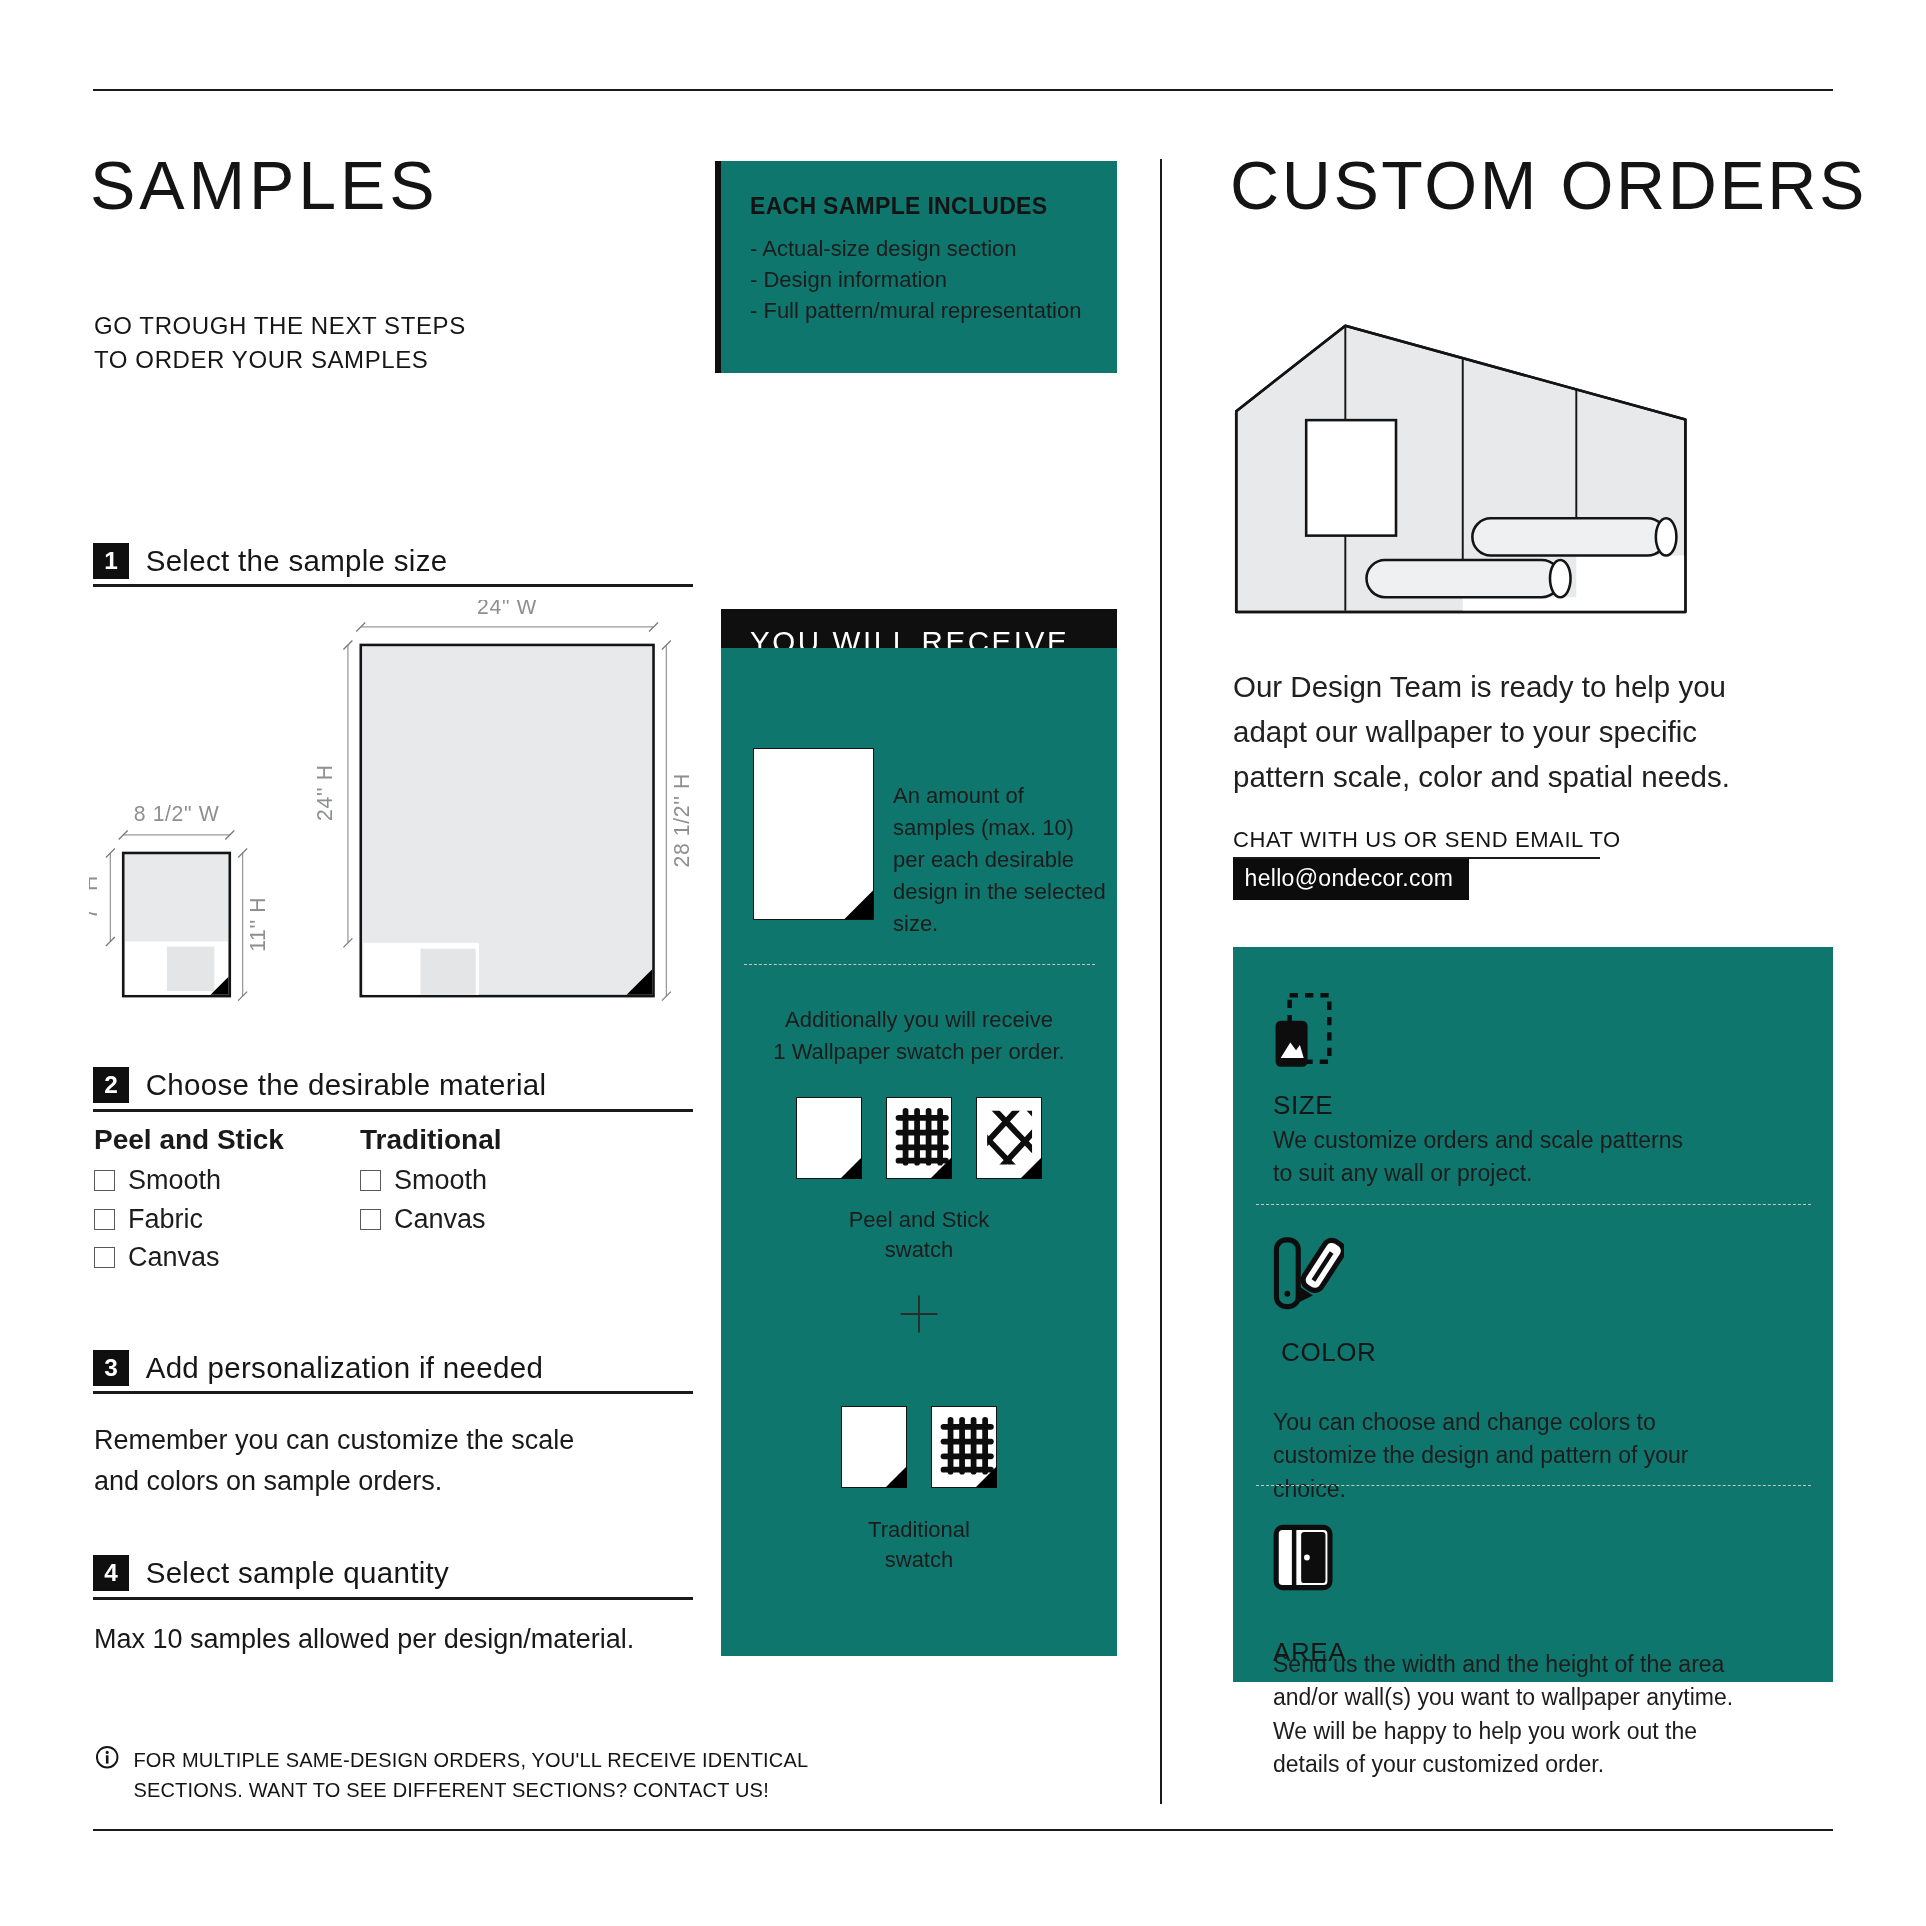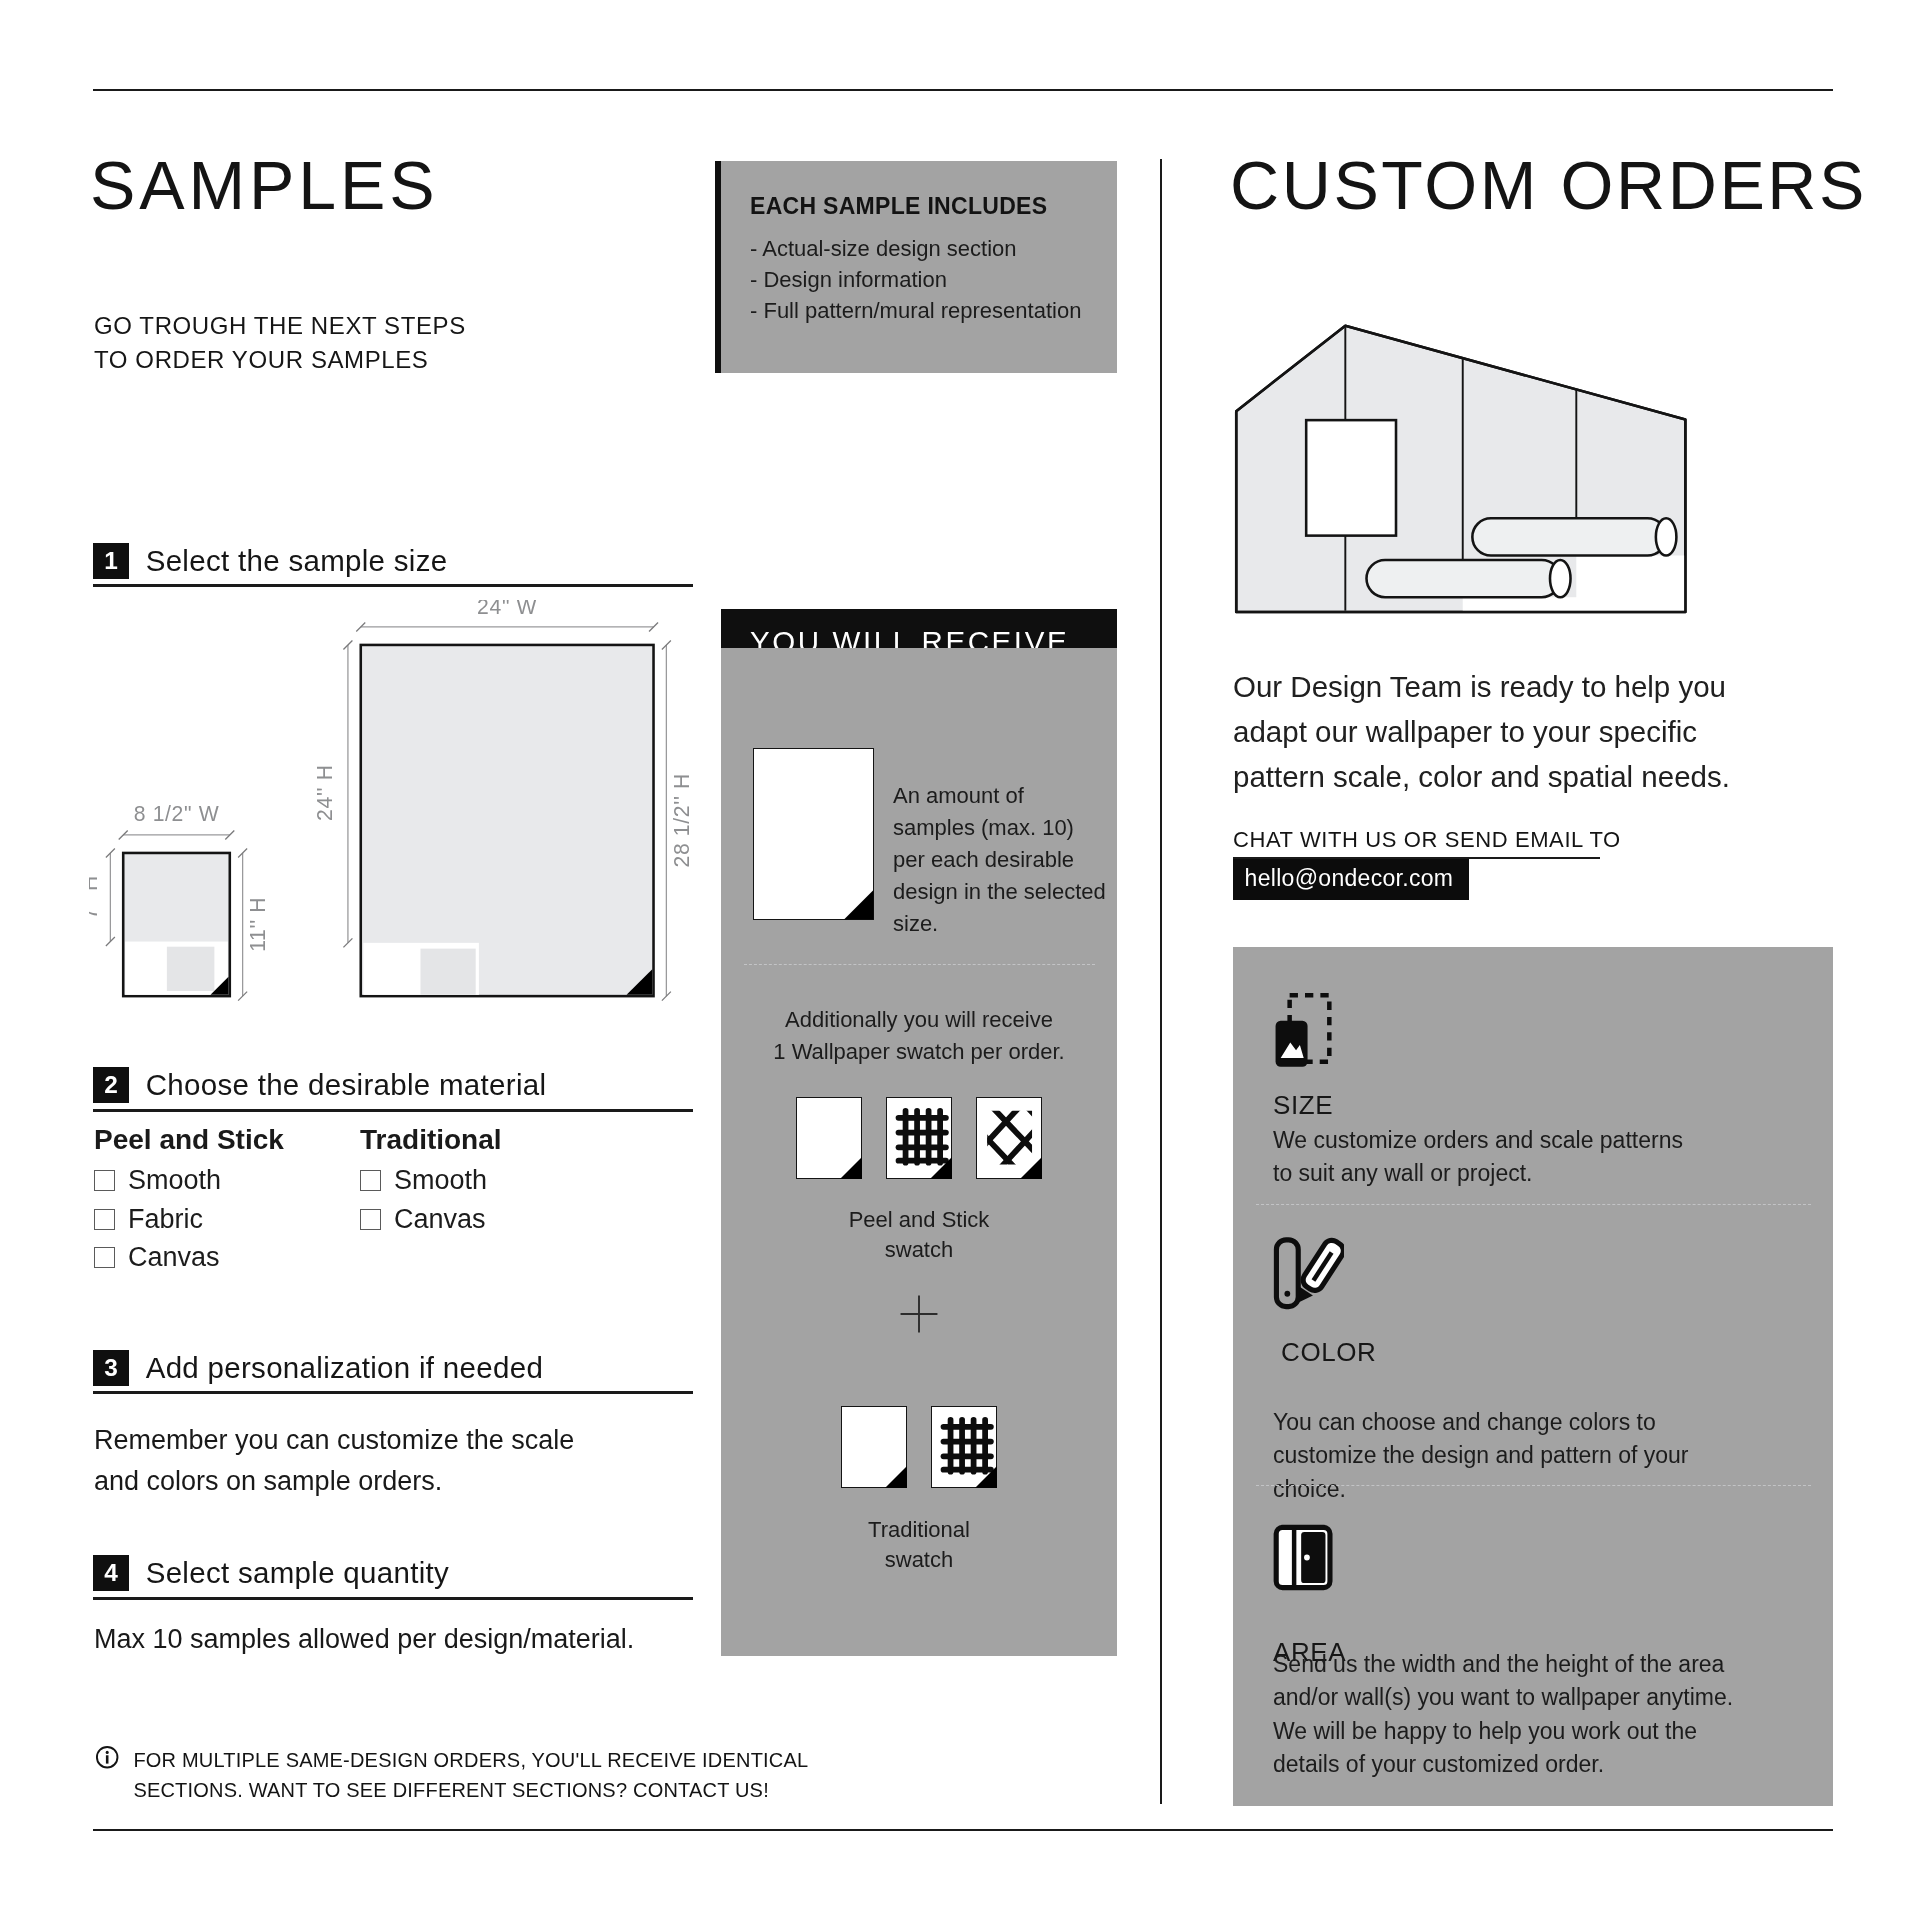--- a/index.html
+++ b/index.html
@@ -13,21 +13,21 @@
   .step-num{width:36px;height:36px;background:#0f0f0f;color:#fff;font-size:24.4px;font-weight:700;
             display:flex;align-items:center;justify-content:center;}
   .step-label{font-size:29.5px;font-weight:300;letter-spacing:0.3px;color:#161616;white-space:nowrap;}
   .step-rule{height:2.6px;}
   .mat-title{font-size:28px;font-weight:700;white-space:nowrap;}
   .opt{display:flex;align-items:center;gap:13px;font-size:27px;font-weight:300;color:#1c1c1c;}
   .cb{width:19px;height:19px;border:1.9px solid #5a5a5a;background:#fff;flex:0 0 auto;}
   .body-text{font-size:27px;font-weight:300;line-height:1.5;color:#191919;white-space:nowrap;}
   .footnote{display:flex;gap:14px;align-items:flex-start;}
   .footnote-text{font-size:20px;line-height:1.5;letter-spacing:0.2px;color:#141414;white-space:nowrap;}
-  .gray-box{background:#a3a3a3;}
+  .gray-box{background:#0f766e;}
   .inc-title{font-size:23px;font-weight:700;letter-spacing:0.3px;margin-bottom:13px;color:#131313;}
   .inc-item{font-size:22px;line-height:1.42;padding-left:16.7px;text-indent:-16.7px;color:#1c1c1c;font-weight:400;}
   .band{background:#0f0f0f;color:#fff;display:flex;align-items:center;padding-left:29px;
         font-size:29.5px;letter-spacing:2.6px;font-weight:400;white-space:nowrap;}
   .page-icon{position:absolute;background:#fff;border:1.9px solid #141414;}
   .fold{position:absolute;right:-0.6px;bottom:-0.6px;display:block;}
   .center-col{text-align:center;}
   .mid-note{font-size:22px;line-height:1.45;color:#1c1c1c;font-weight:400;}
   .swatch-row{position:absolute;left:0;width:100%;display:flex;justify-content:center;gap:24px;}
   .caption{font-size:22px;line-height:1.35;color:#1c1c1c;}
@@ -302,21 +302,21 @@
     <div class="intro-line">adapt our wallpaper to your specific</div>
     <div class="intro-line">pattern scale, color and spatial needs.</div>
   </div>
 
   <div class="abs contact-label" style="left:1233px;top:827px;">CHAT WITH US OR SEND EMAIL TO</div>
   <div class="rule" style="left:1233px;top:857px;width:367px;height:1.9px;"></div>
   <div class="abs" style="left:1233px;top:859px;">
     <span class="email-badge">hello@ondecor.com</span>
   </div>
 
-  <div class="abs gray-box" style="left:1233px;top:947px;width:600px;height:859px;">
+  <div class="abs gray-box" style="left:1233px;top:947px;width:600px;height:735px;">
 
     <svg class="abs" style="left:40px;top:44px;" width="64" height="80" viewBox="0 0 100 124">
       <rect x="26" y="6" width="62" height="104" fill="none" stroke="#0d0d0d" stroke-width="7" stroke-dasharray="13 11"></rect>
       <rect x="4" y="46" width="50" height="72" rx="8" fill="#0d0d0d"></rect>
       <polygon points="12,104 27,80 36,92 42,84 48,104" fill="#ffffff"></polygon>
     </svg>
     <div class="abs feature-name" style="left:40px;top:143px;">SIZE</div>
     <div class="abs" style="left:40px;top:177px;">
       <div class="feature-line">We customize orders and scale patterns</div>
       <div class="feature-line">to suit any wall or project.</div>

